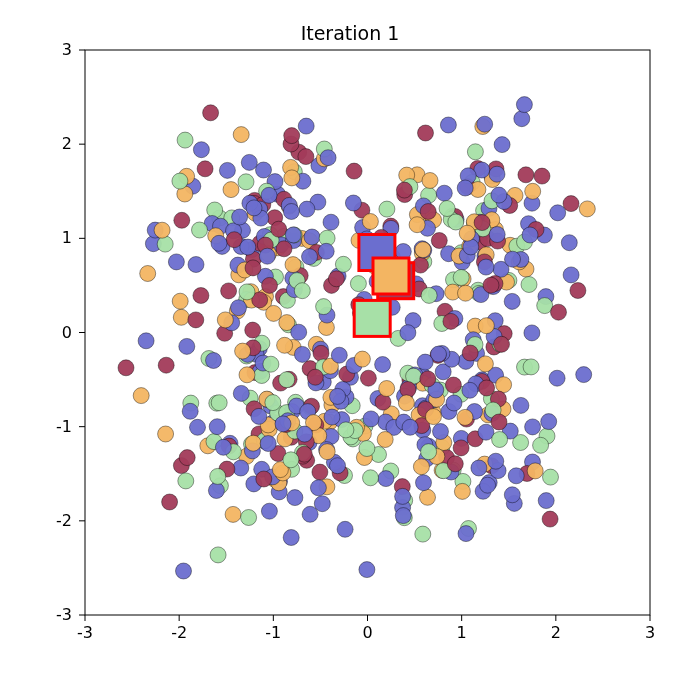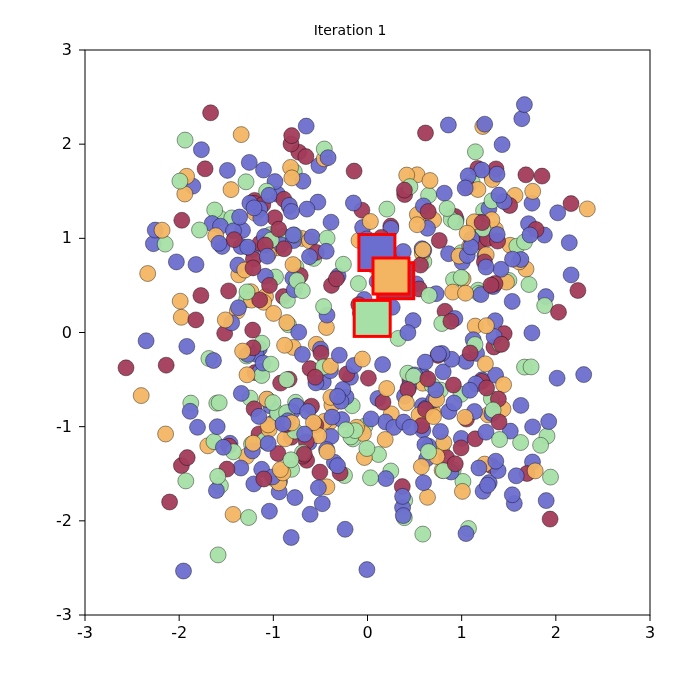--- a/index.html
+++ b/index.html
@@ -15,21 +15,21 @@
     position: relative;
     width: 700px;
     height: 700px;
   }
   .title {
     position: absolute;
     top: 22px;
     left: 0;
     width: 100%;
     text-align: center;
-    font-size: 14px;
+    font-size: 19px;
     color: #000;
   }
   svg {
     position: absolute;
     left: 0;
     top: 0;
     width: 700px;
     height: 700px;
   }
   .axis-line { stroke: #000; stroke-width: 1; fill: none; }

